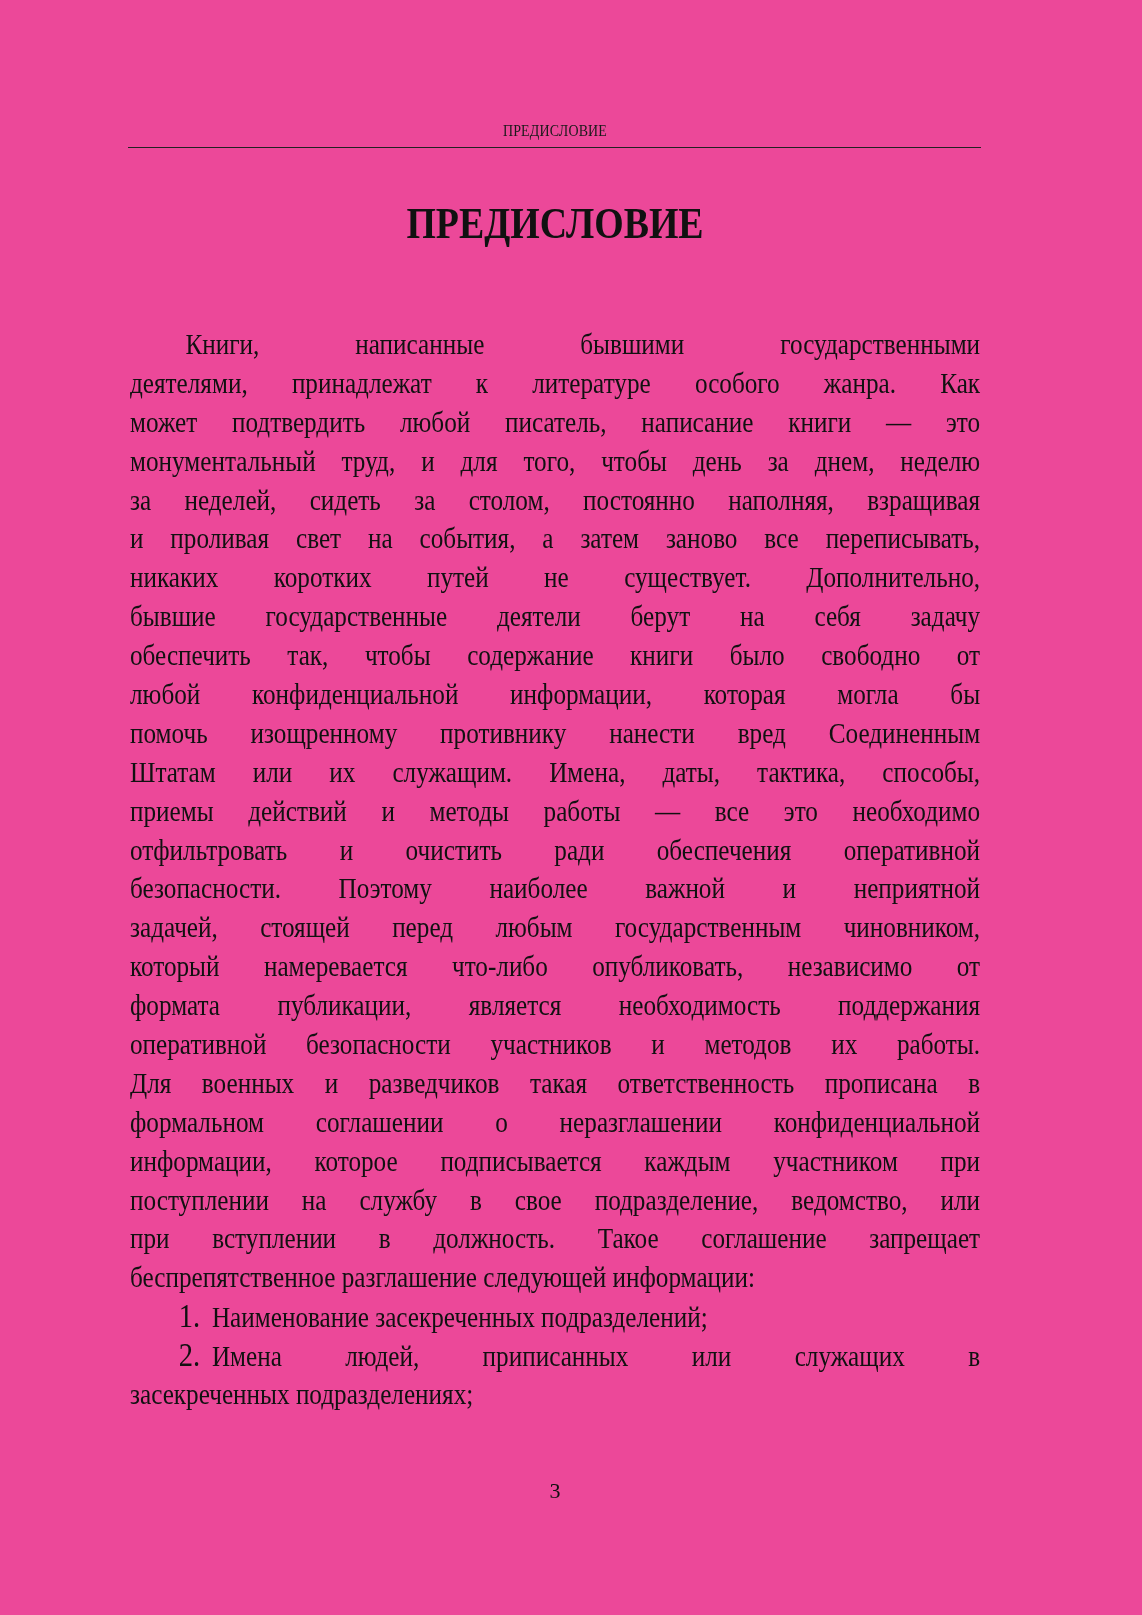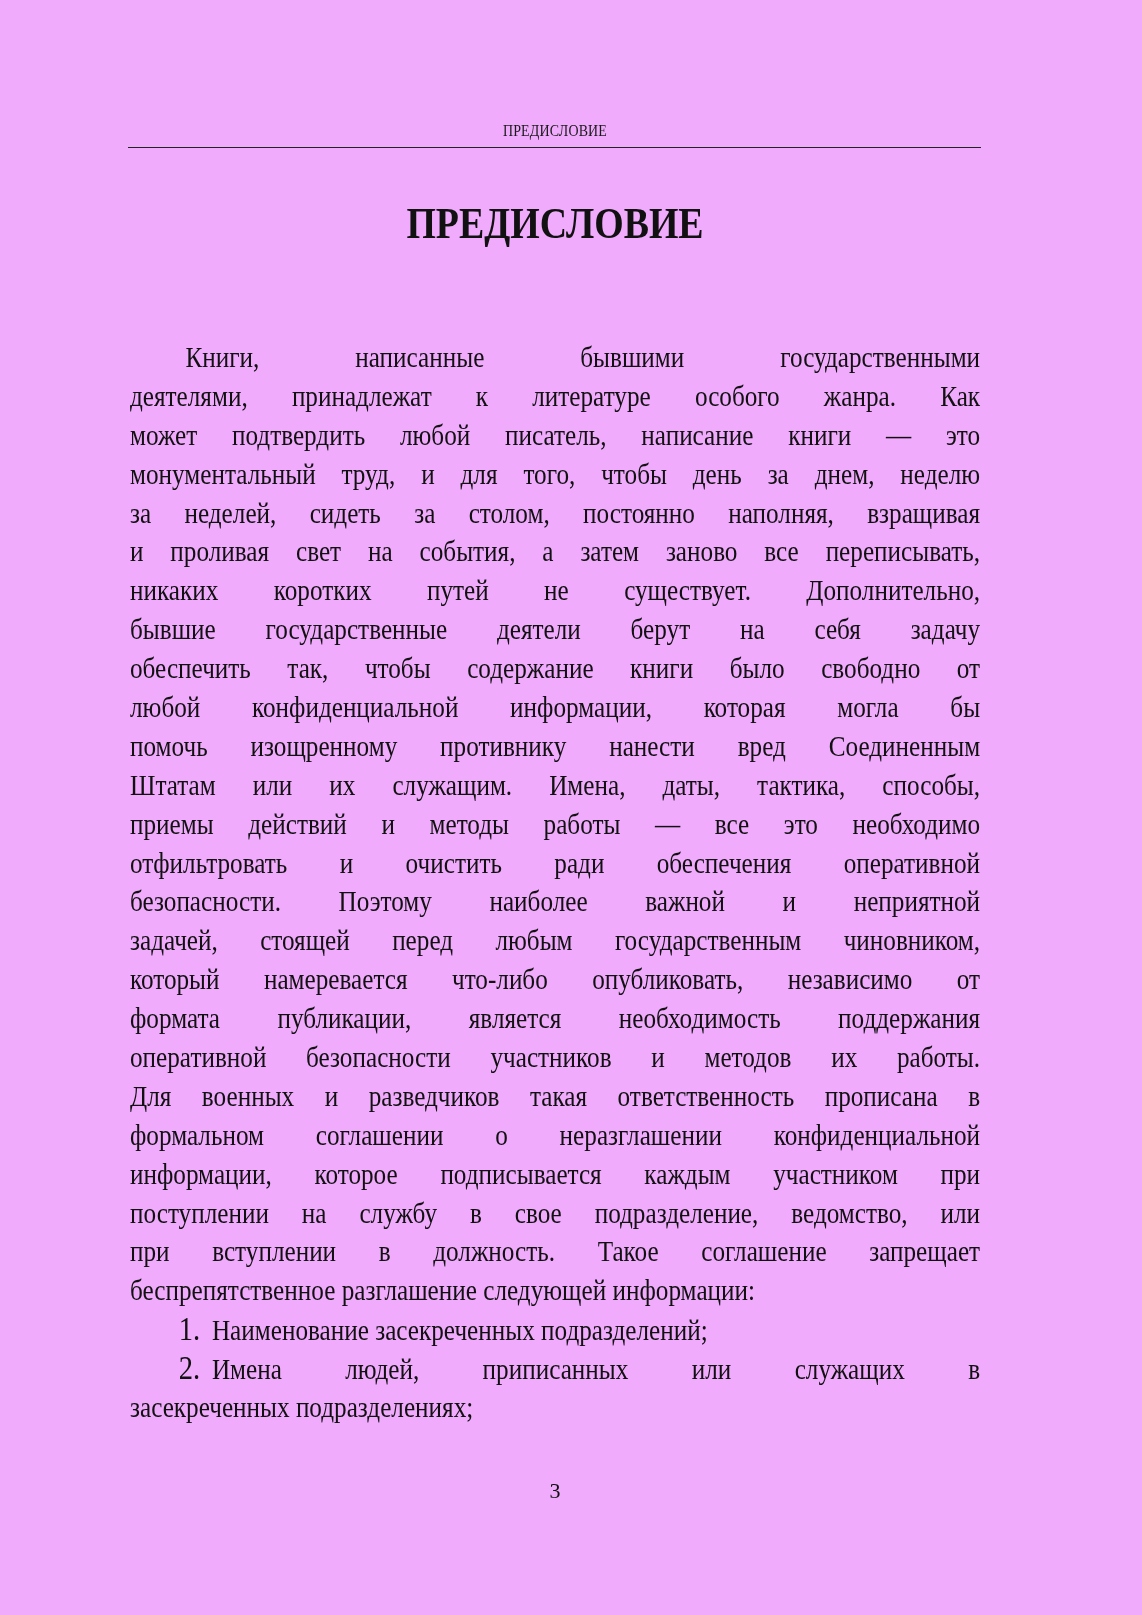--- a/index.html
+++ b/index.html
@@ -1,21 +1,21 @@
 <!DOCTYPE html>
 <html><head>
   <meta charset="utf-8">
   <style>
     html, body { margin: 0; padding: 0; background: #ffffff; }
     body { width: 1142px; height: 1615px; position: relative; overflow: hidden; }
-    .page { position: absolute; left: 0; top: 0; width: 1142px; height: 1615px; background: #f0abfc; color: #111; font-family: "Liberation Serif", "DejaVu Serif", serif; }
+    .page { position: absolute; left: 0; top: 0; width: 1142px; height: 1615px; background: #ec4899; color: #111; font-family: "Liberation Serif", "DejaVu Serif", serif; }
     .running-head { position: absolute; left: 130px; top: 121px; width: 850px; text-align: center; font-size: 17px; letter-spacing: 0.2px; color: #1a1a1a; transform: scaleX(0.82); transform-origin: center; }
     .head-rule { position: absolute; left: 128px; top: 147px; width: 853px; height: 0; border-top: 1.5px solid #222; }
     .title { position: absolute; left: 130px; top: 198px; width: 850px; text-align: center; font-size: 44px; font-weight: bold; color: #111; transform: scaleX(0.86); transform-origin: center; margin: 0; }
-    .body-text { position: absolute; left: 130px; top: 338px; width: 850px; }
+    .body-text { position: absolute; left: 130px; top: 325px; width: 850px; }
     .line { display: block; height: 38.9px; line-height: 38.9px; font-size: 30px; white-space: nowrap; text-align: justify; text-align-last: justify; transform: scaleX(0.84); transform-origin: left center; width: 1012px; }
     .line.last { text-align-last: left; }
     .line.indent { padding-left: 66px; box-sizing: border-box; }
     .line.list { padding-left: 58px; box-sizing: border-box; }
     .list-num { display: inline-block; font-size: 34px; margin-right: 14px; }
     .page-number { position: absolute; left: 530px; top: 1478px; width: 50px; text-align: center; font-size: 22px; color: #111; }
   </style>
 </head>
 <body>
 

